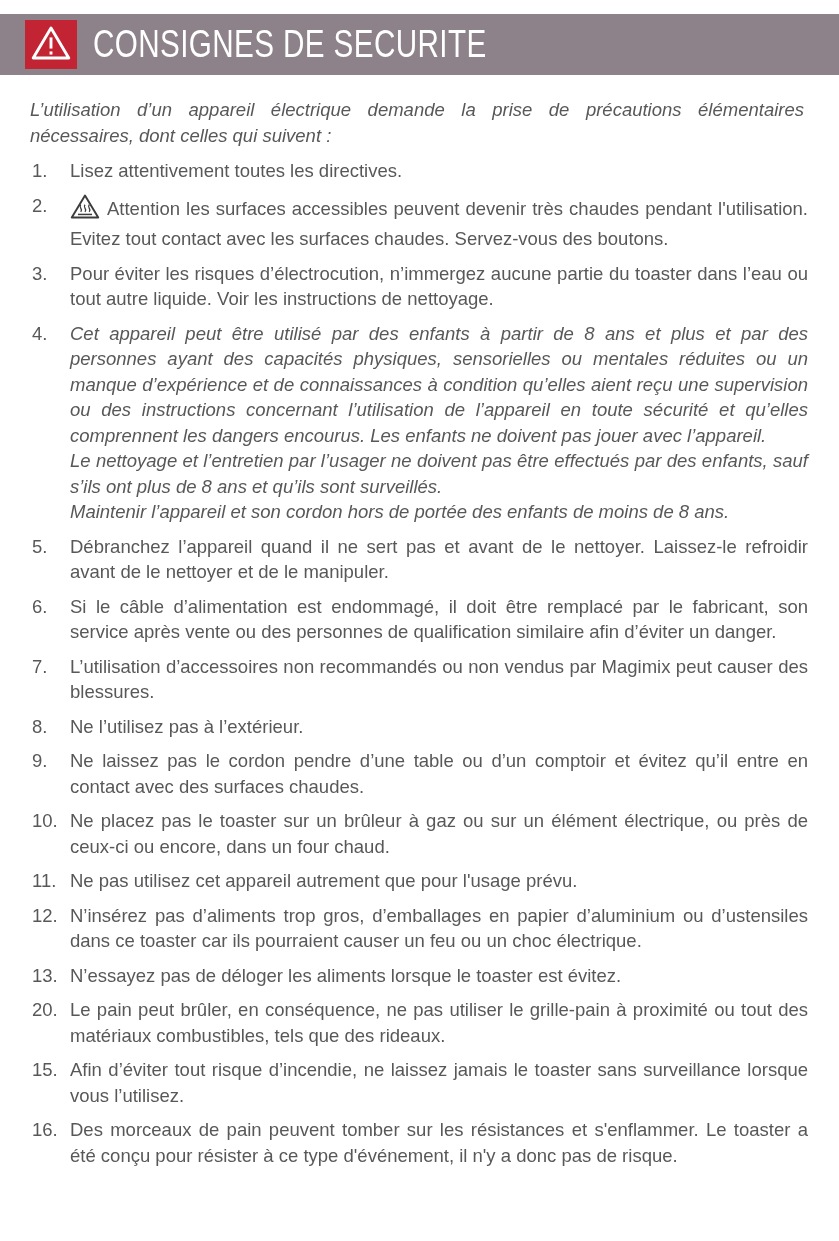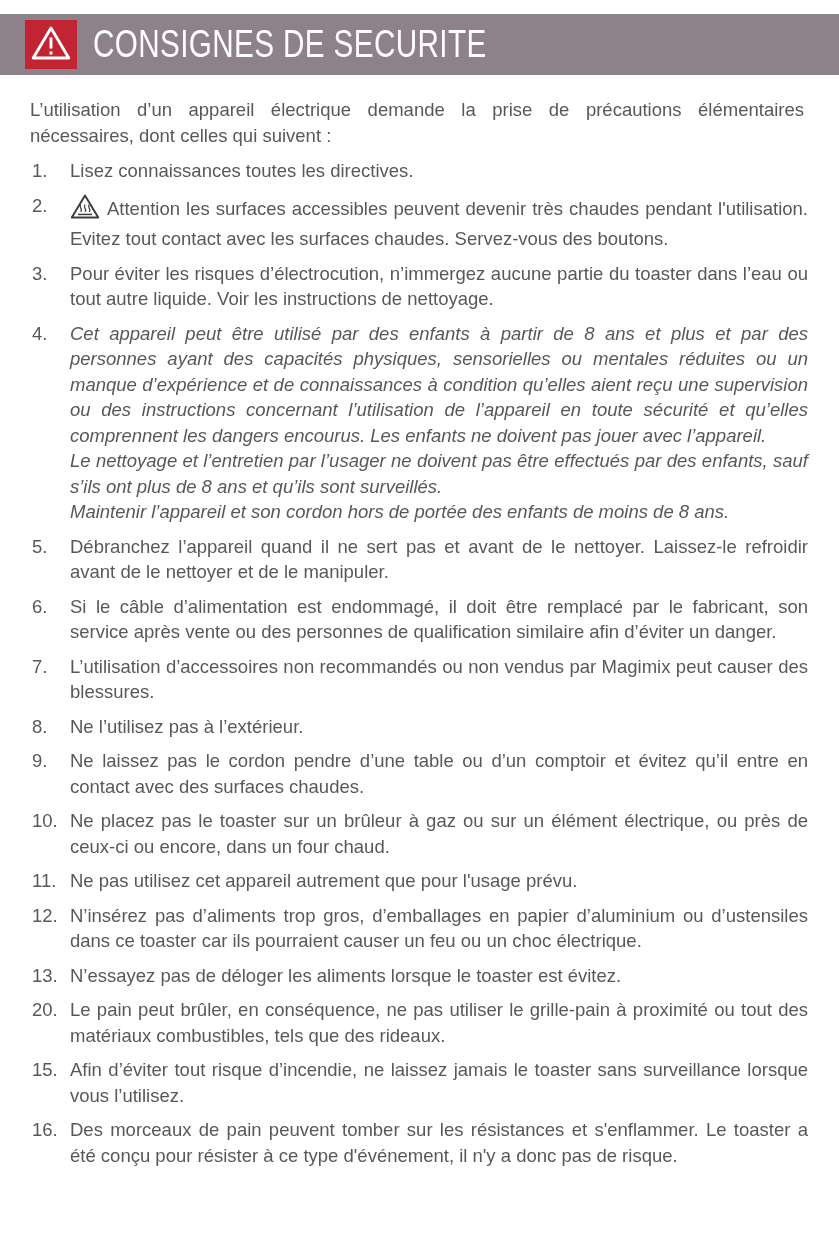--- a/index.html
+++ b/index.html
@@ -48,20 +48,21 @@
   
   .content {
     padding: 22px 31px 0 30px;
     color: #58585A;
     font-size: 18.5px;
     line-height: 25.5px;
     text-align: justify;
   }
   .intro {
     margin: 0 4px 10px 0;
+    font-style: italic;
   }
   .safety-list {
     margin: 0;
     padding: 0;
     list-style: none;
   }
   .safety-list li {
     position: relative;
     padding-left: 40px;
     margin-bottom: 9px;
@@ -98,21 +99,21 @@
     </div>
     <div class="page-title">CONSIGNES DE SECURITE</div>
   </div>
 
   <div class="content">
     <p class="intro">L’utilisation d’un appareil électrique demande la prise de précautions élémentaires nécessaires, dont celles qui suivent :</p>
 
     <ol class="safety-list">
       <li>
         <span class="item-number">1.</span>
-        <span>Lisez connaissances toutes les directives.</span>
+        <span>Lisez attentivement toutes les directives.</span>
       </li>
 
       <li>
         <span class="item-number">2.</span>
         <span class="hot-icon">
           <svg width="30" height="27" viewBox="0 0 34 30">
             <path d="M17 2.5 L32 27.5 L2 27.5 Z" fill="none" stroke="#3c3c3e" stroke-width="2.2" stroke-linejoin="round"></path>
             <line x1="9" y1="24" x2="25" y2="24" stroke="#3c3c3e" stroke-width="1.7"></line>
             <path d="M12.2 21 q1.6 -2 0 -4 q-1.6 -2 0 -4" fill="none" stroke="#3c3c3e" stroke-width="1.5"></path>
             <path d="M17 21 q1.6 -2 0 -4 q-1.6 -2 0 -4" fill="none" stroke="#3c3c3e" stroke-width="1.5"></path>

